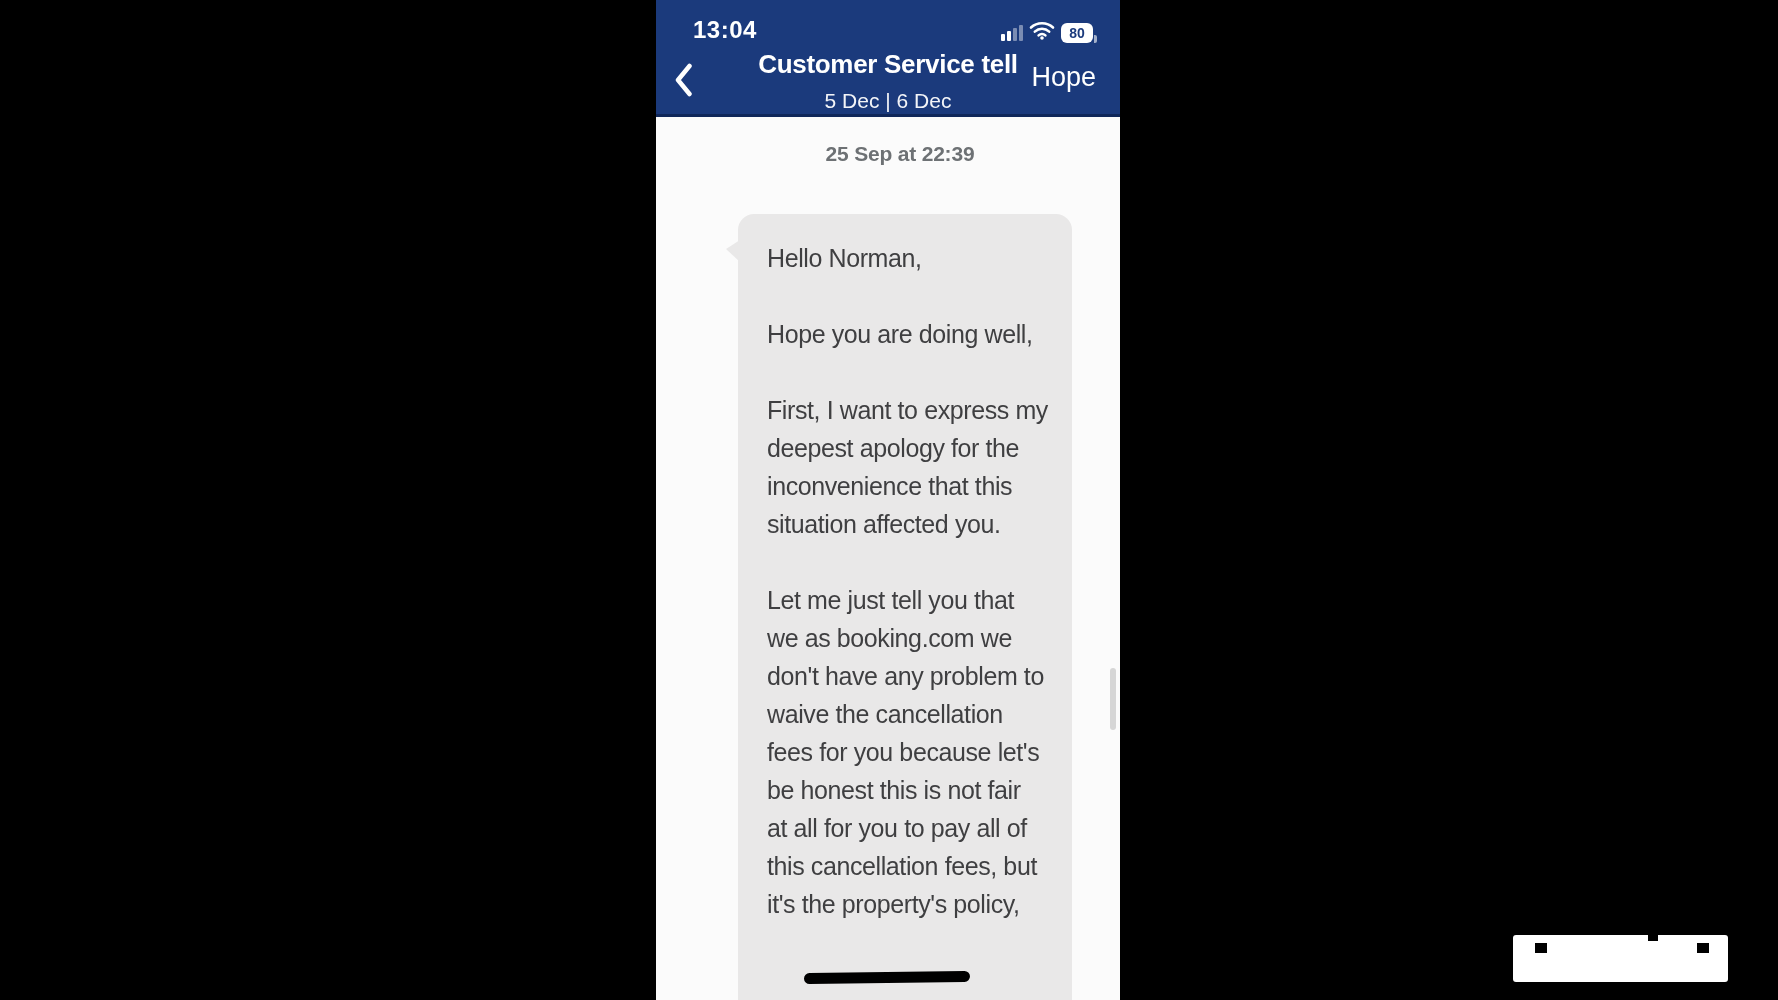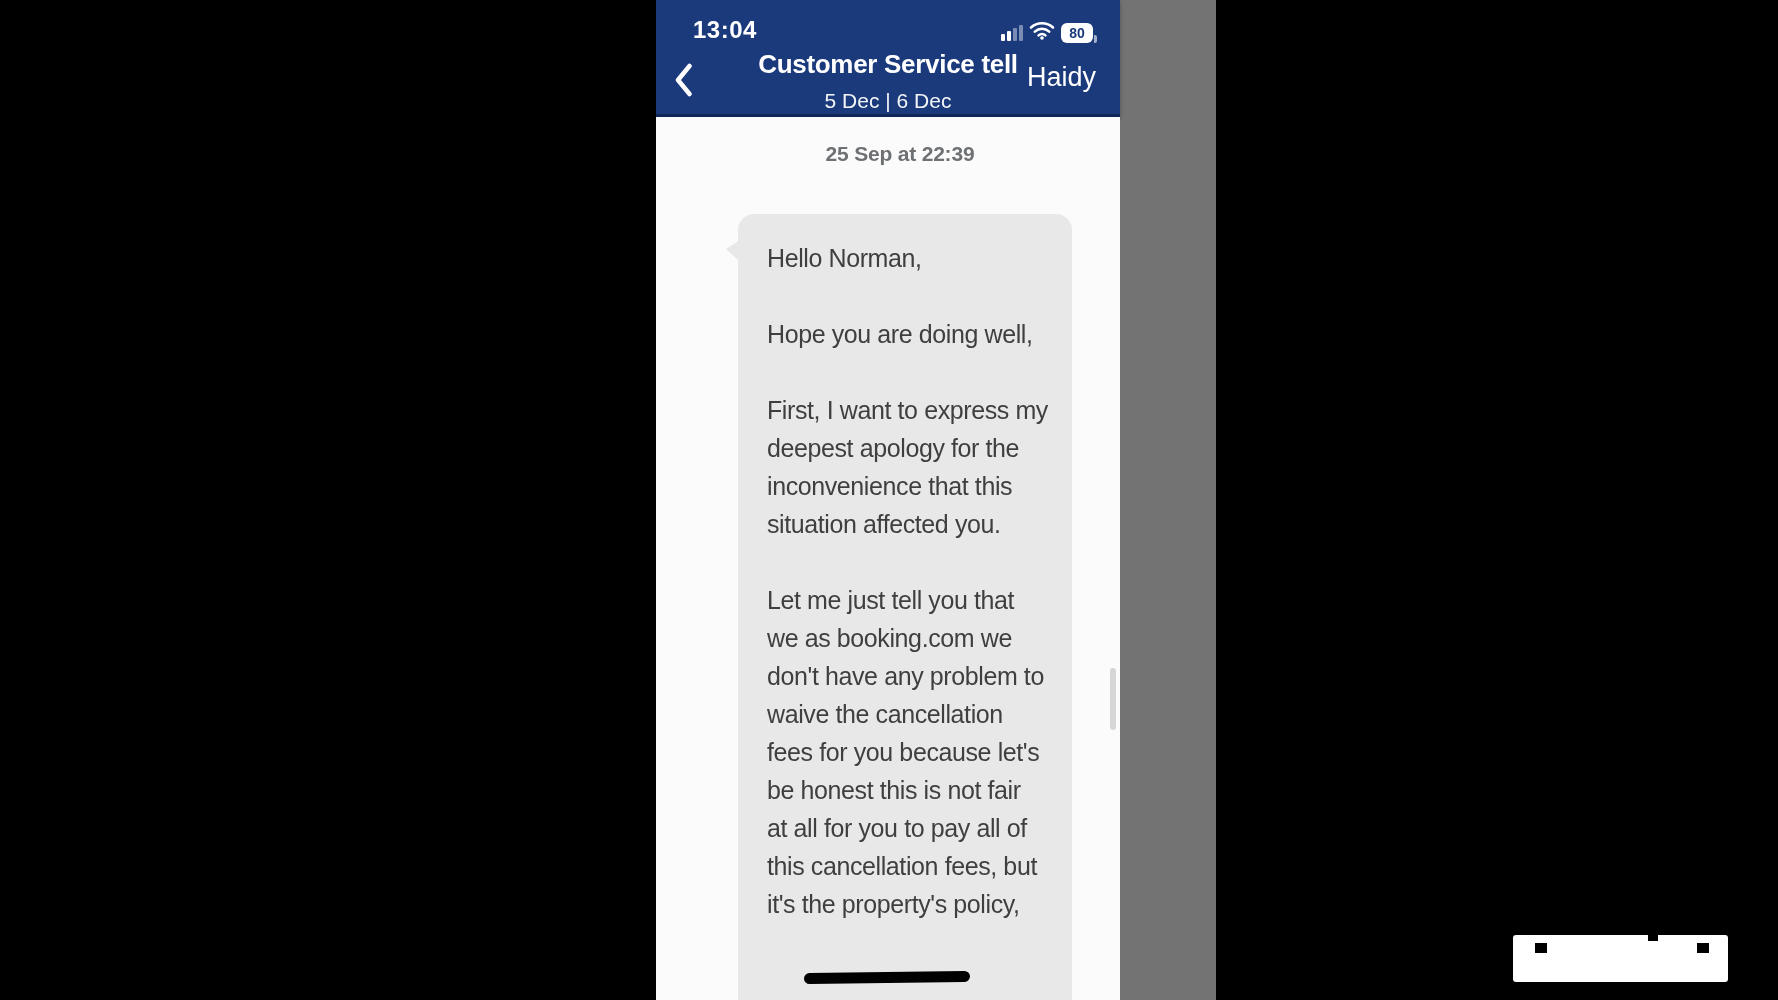--- a/index.html
+++ b/index.html
@@ -1,22 +1,22 @@
 <!DOCTYPE html>
 <html><head>
 <meta charset="utf-8">
 <style>
   html,body{margin:0;padding:0;}
   body{
     width:1778px;height:1000px;background:#000;position:relative;overflow:hidden;
     font-family:"Liberation Sans","DejaVu Sans",sans-serif;
   }
   .phone{
-    position:absolute;left:656px;top:0;width:560px;height:1000px;
-    background:#737373;overflow:hidden;
+    position:absolute;left:656px;top:0;width:464px;height:1000px;
+    background:#a16207;overflow:hidden;
   }
   
   .header{
     position:absolute;left:0;top:0;width:464px;height:114px;
     background:#1b3a7c;border-bottom:3px solid #10275a;
     box-shadow:0 2px 4px rgba(0,0,0,.3);
   }
   .status-bar{position:absolute;left:0;top:0;width:464px;height:48px;}
   .time{
     position:absolute;left:37px;top:16px;color:#fff;font-size:24px;font-weight:700;
@@ -123,21 +123,21 @@
         <span>
           <svg width="20" height="34" viewBox="0 0 20 34">
             <polyline points="15.5,3 4,17 15.5,31" fill="none" stroke="#fff" stroke-width="4.5" stroke-linecap="round" stroke-linejoin="round"></polyline>
           </svg>
         </span>
       </div>
       <div class="nav-center">
         <div class="nav-title">Customer Service tell</div>
         <div class="nav-subtitle">5 Dec | 6 Dec</div>
       </div>
-      <div class="help-button">Haidy</div>
+      <div class="help-button">Hope</div>
     </div>
   </div>
 
   <div class="chat-area">
     <div class="date-header">25 Sep at 22:39</div>
 
     <div class="bubble">
       <div class="bubble-tail"></div>
       <div class="message-body">Hello Norman,
 

